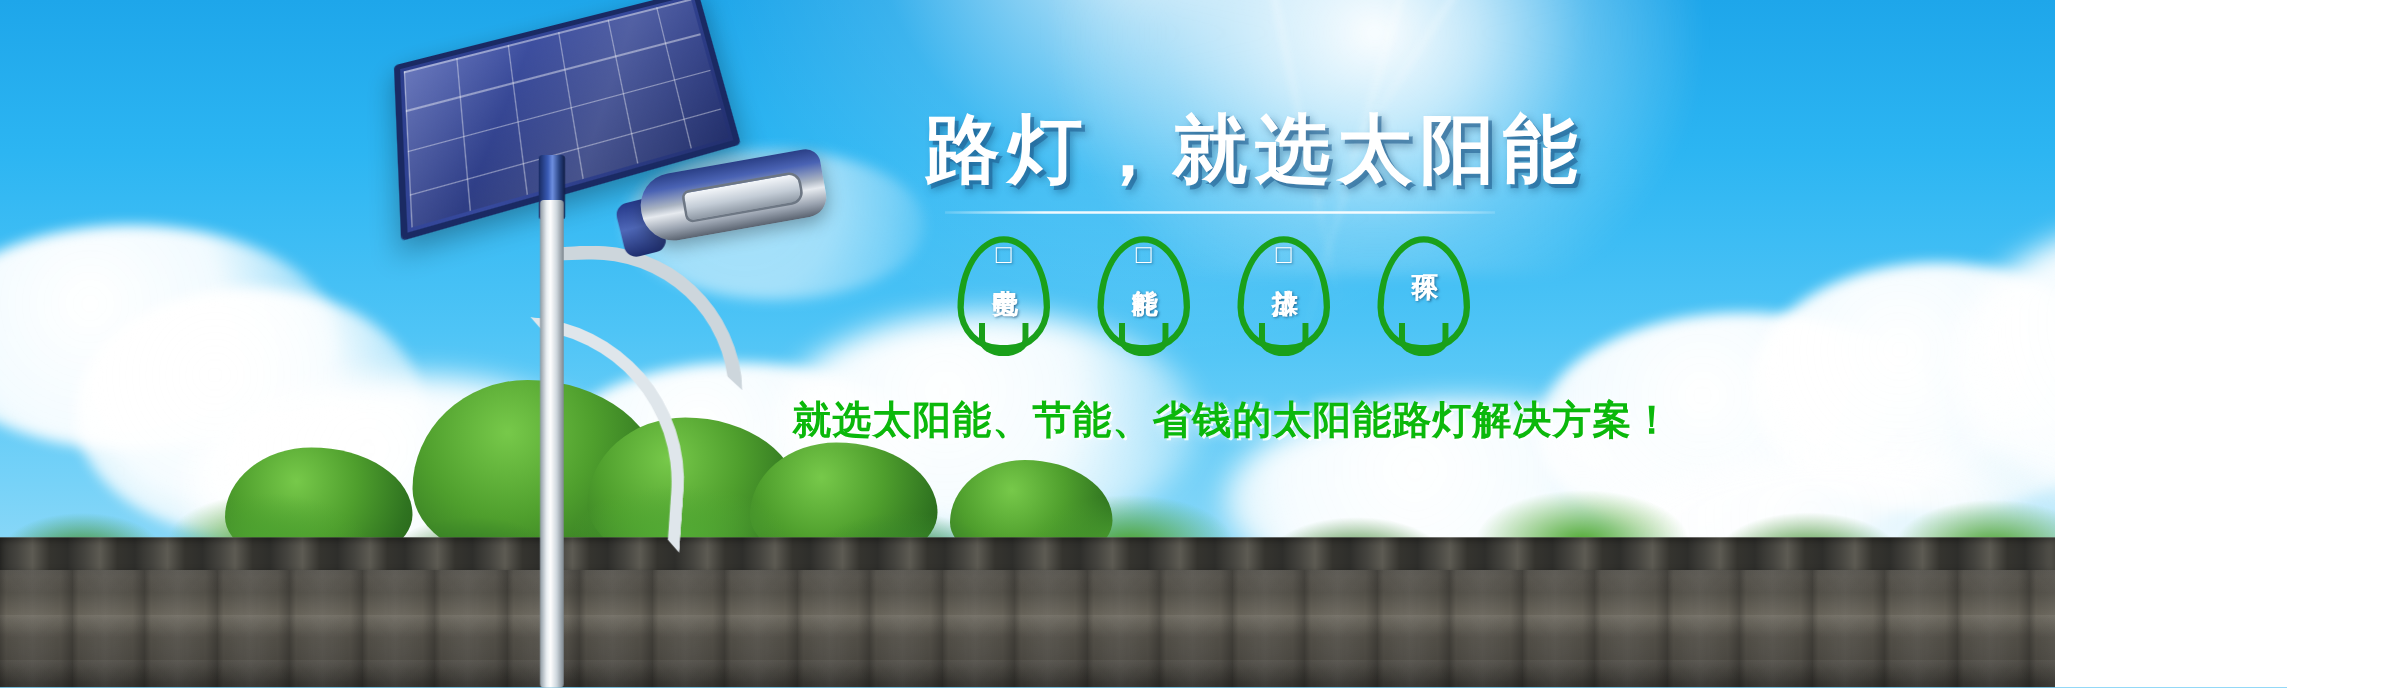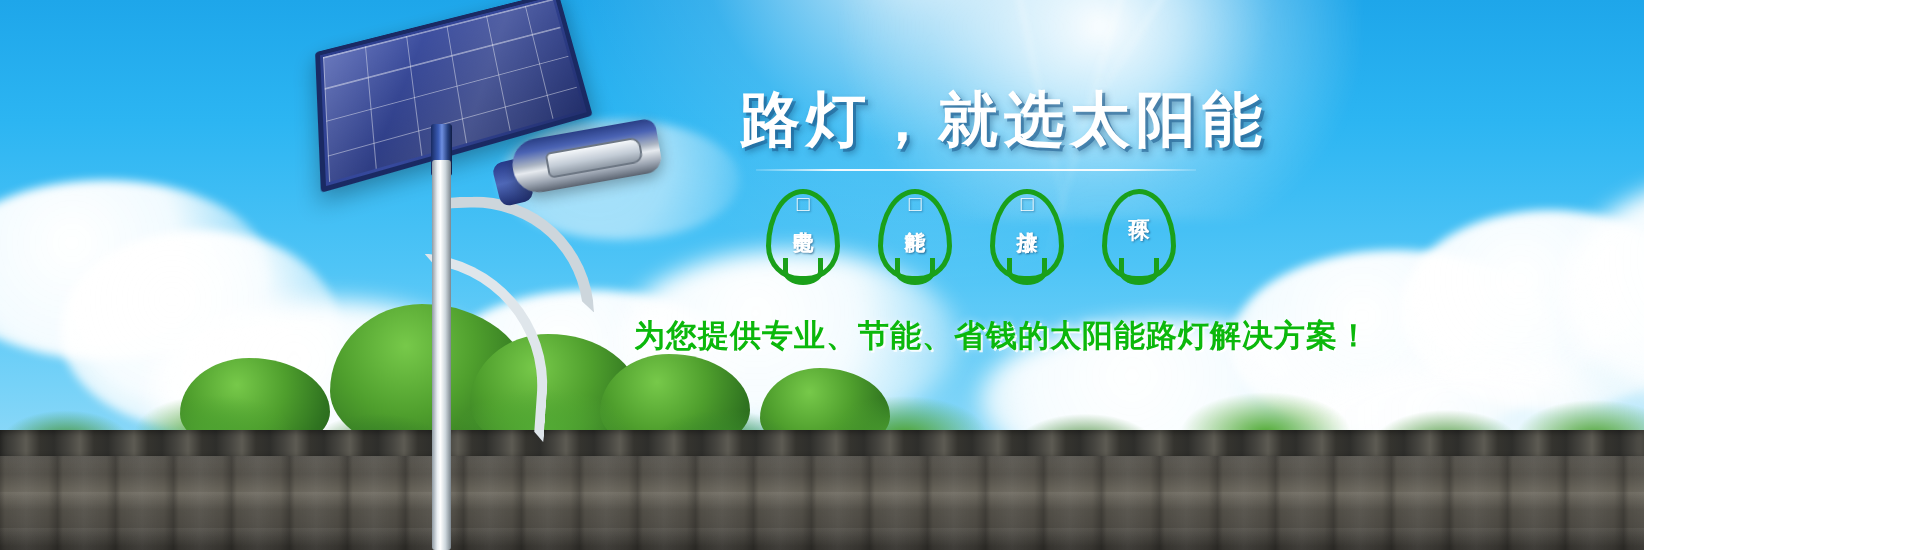--- a/index.html
+++ b/index.html
@@ -328,17 +328,17 @@
 
       <div class="badge no-mark">
         <div class="badge-shape"></div>
         <div class="badge-inner">
           <span class="badge-label">环保</span>
         </div>
       </div>
 
     </div>
 
-    <div class="subtitle">为您提供专业、节能、省钱的太阳能路灯解决方案！</div>
+    <div class="subtitle">就选太阳能、节能、省钱的太阳能路灯解决方案！</div>
 
   </div>
 
 </div>
 
 </body></html>

